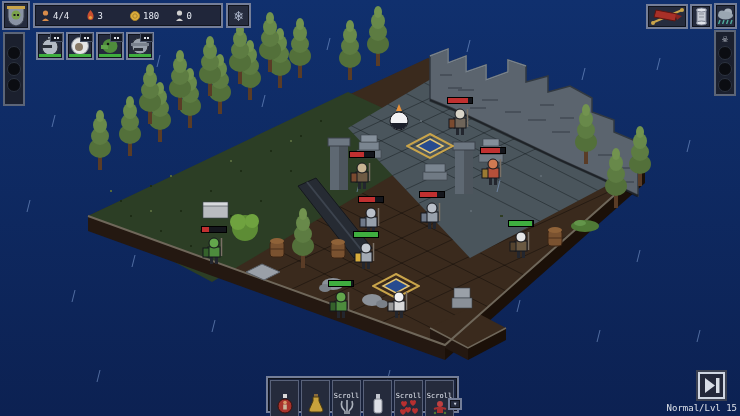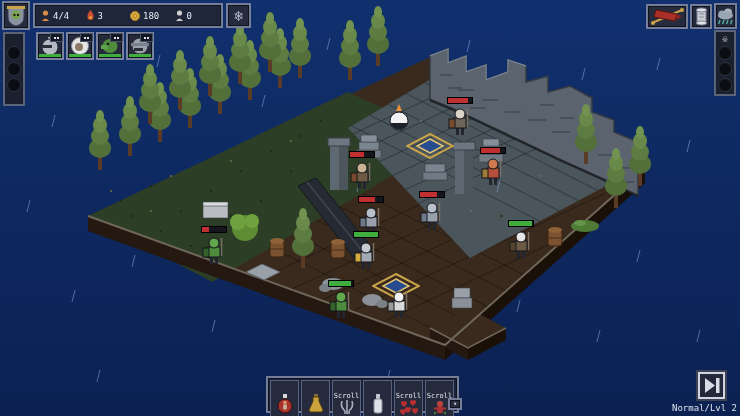--- a/index.html
+++ b/index.html
@@ -717,15 +717,15 @@
     <span>▾</span>
   </div>
 
   <div id="endturn-btn" class="btn">
     <svg width="23" height="23">
       <rect x="0" y="0" width="23" height="23" fill="#23283a"></rect>
       <polygon points="5,4 15,11.5 5,19" fill="#d8dde6"></polygon>
       <rect x="16" y="4" width="3.5" height="15" fill="#d8dde6"></rect>
     </svg>
   </div>
-  <div id="difficulty">Normal/Lvl 2</div>
+  <div id="difficulty">Normal/Lvl 15</div>
 
 </div>
 
 </body></html>

